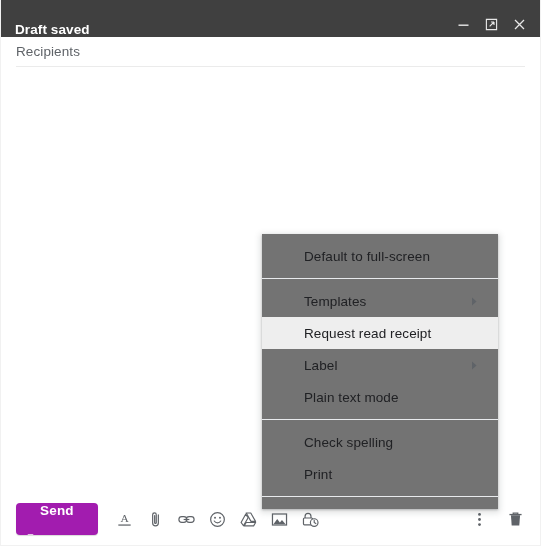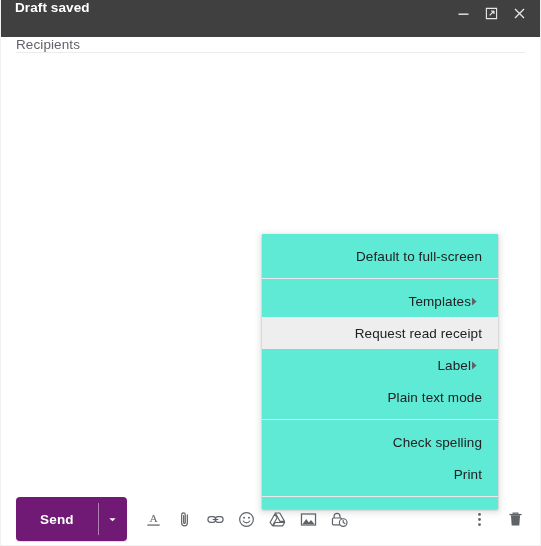--- a/index.html
+++ b/index.html
@@ -29,21 +29,21 @@
     display: flex;
     flex-direction: column;
   }
 
   
   .title-bar {
     height: 37px;
     background: #404040;
     color: #ffffff;
     display: flex;
-    align-items: flex-start;
+    align-items: flex-end;
     padding: 0 8px 0 14px;
     flex: 0 0 auto;
     box-sizing: border-box;
     user-select: none;
   }
   .title-text {
     font-size: 13.5px;
     font-weight: bold;
     letter-spacing: .1px;
     color: #ffffff;
@@ -69,23 +69,23 @@
   }
   .win-btn svg { display: block; }
 
   
   .fields {
     flex: 0 0 auto;
     padding: 0 15px;
     box-sizing: border-box;
   }
   .field-row {
-    height: 16px;
-    display: flex;
-    align-items: flex-end;
+    height: 30px;
+    display: flex;
+    align-items: center;
     border-bottom: 1px solid #ebebeb;
     box-sizing: border-box;
   }
   .field-label {
     font-size: 13.5px;
     color: #5f6368;
     letter-spacing: .1px;
   }
 
   
@@ -105,25 +105,26 @@
     height: 52px;
     display: flex;
     align-items: center;
     padding: 0 10px 0 15px;
     box-sizing: border-box;
     background: #ffffff;
   }
   .send-group {
     display: flex;
     align-items: stretch;
-    height: 44px;
+    height: 32px;
     border-radius: 4px;
     overflow: hidden;
-    background: #701a75;
+    background: #a21caf;
     box-shadow: 0 1px 1px rgba(0,0,0,.15);
+    flex-direction: column;
   }
   .send-main {
     display: flex;
     align-items: center;
     justify-content: center;
     padding: 0 24px;
     color: #ffffff;
     font-size: 13.5px;
     font-weight: bold;
     letter-spacing: .2px;
@@ -172,26 +173,25 @@
     align-items: center;
     gap: 6px;
   }
 
   
   .menu {
     position: absolute;
     left: 262px;
     top: 234px;
     width: 236px;
-    background: #5eead4;
+    background: #737373;
     box-shadow: 0 2px 6px 2px rgba(60,64,67,.15), 0 1px 2px rgba(60,64,67,.3);
     padding: 6px 0;
     box-sizing: border-box;
     z-index: 50;
-    text-align: right;
   }
   .menu-item {
     height: 32px;
     display: flex;
     align-items: center;
     padding: 0 16px 0 42px;
     font-size: 13.5px;
     color: #202124;
     cursor: pointer;
     box-sizing: border-box;

